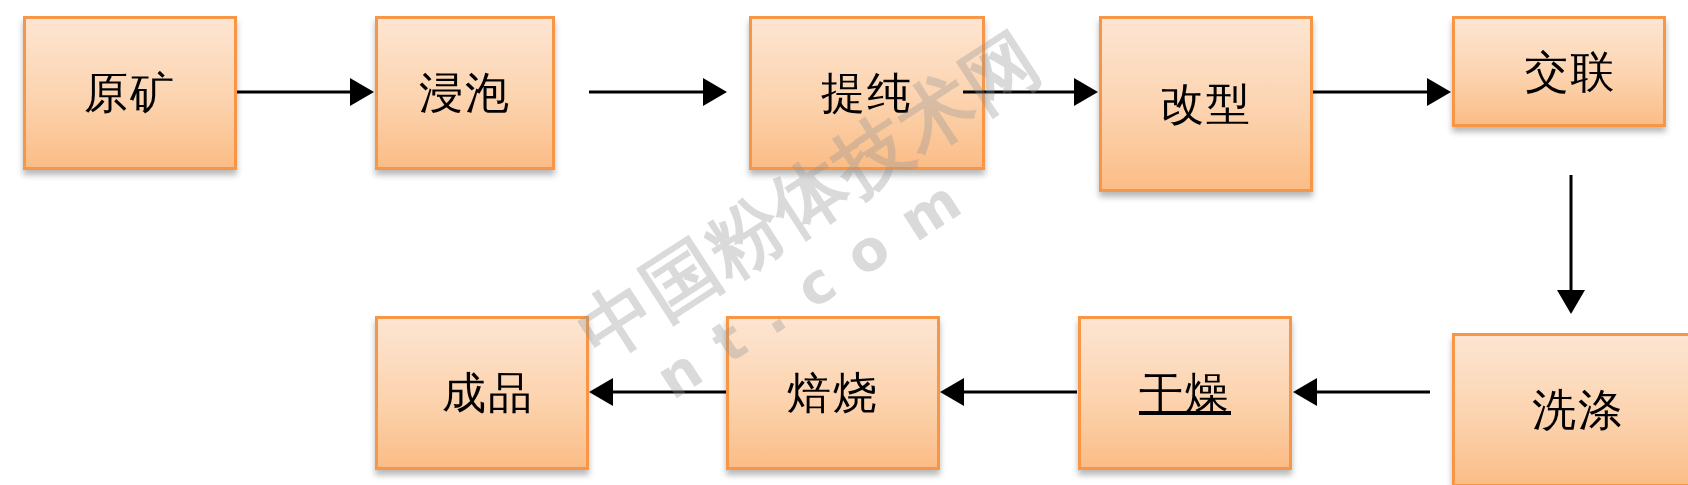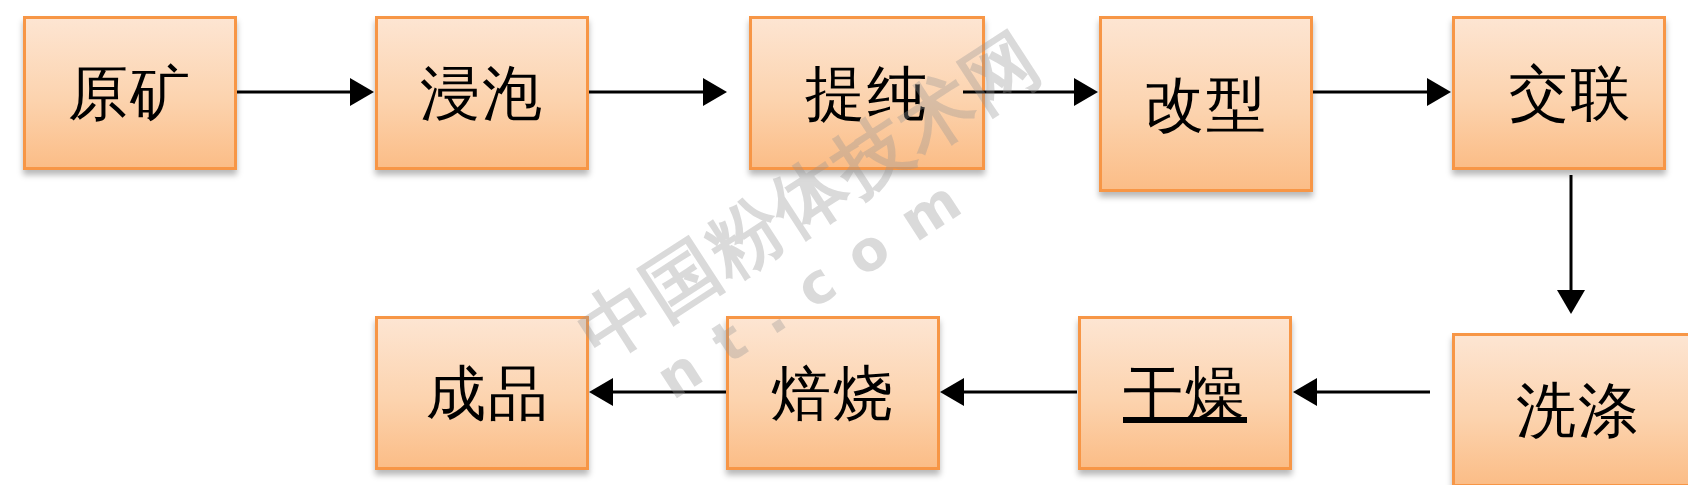--- a/index.html
+++ b/index.html
@@ -12,21 +12,21 @@
     position: absolute;
     width: 210px; height: 150px;
     box-sizing: border-box;
     border: 3px solid #f79646;
     background: linear-gradient(to bottom, #fde5d2 0%, #fcd3ae 55%, #fbbd87 100%);
     box-shadow: 0 5px 6px rgba(0,0,0,0.28);
     display: flex; align-items: center; justify-content: center;
     z-index: 2;
   }
   .box-label {
-    font-size: 60px; color: #000; letter-spacing: 2px; line-height: 1; text-align: right;
+    font-size: 44px; color: #000; letter-spacing: 2px; line-height: 1; text-align: right;
   }
   svg.arrows { position: absolute; left: 0; top: 0; z-index: 3; pointer-events: none; }
   .watermark {
     position: absolute; left: 560px; top: 300px;
     transform: rotate(-33deg); transform-origin: left top;
     color: rgba(150,150,150,0.35);
     font-family: "DejaVu Sans", "Liberation Sans", sans-serif;
     font-weight: bold; white-space: nowrap; z-index: 4;
     pointer-events: none;
   }
@@ -75,30 +75,30 @@
   </g>
   <g>
     <line x1="726" y1="392" x2="611" y2="392" stroke="#000" stroke-width="3"></line>
     <path d="M613,378 L589,392 L613,406 z" fill="#000"></path>
   </g>
 </svg>
 
 <div class="box" style="left:23px; top:16px; width:214px; height:154px;">
   <span class="box-label">原矿</span>
 </div>
-<div class="box" style="left:375px; top:16px; width:214px; height:154px;">
+<div class="box" style="left:375px; top:16px; width:180px; height:154px;">
   <span class="box-label">浸泡</span>
 </div>
 <div class="box" style="left:749px; top:16px; width:236px; height:154px;">
   <span class="box-label">提纯</span>
 </div>
 <div class="box" style="left:1099px; top:16px; width:214px; height:176px;">
   <span class="box-label">改型</span>
 </div>
-<div class="box" style="left:1452px; top:16px; width:214px; height:154px;padding-left:23px;">
+<div class="box" style="left:1452px; top:16px; width:214px; height:111px;padding-left:23px;">
   <span class="box-label">交联</span>
 </div>
 
 <div class="box" style="left:1452px; top:333px; width:252px; height:154px;">
   <span class="box-label">洗涤</span>
 </div>
 <div class="box" style="left:1078px; top:316px; width:214px; height:154px;text-decoration:underline;">
   <span class="box-label">干燥</span>
 </div>
 <div class="box" style="left:726px; top:316px; width:214px; height:154px;">

